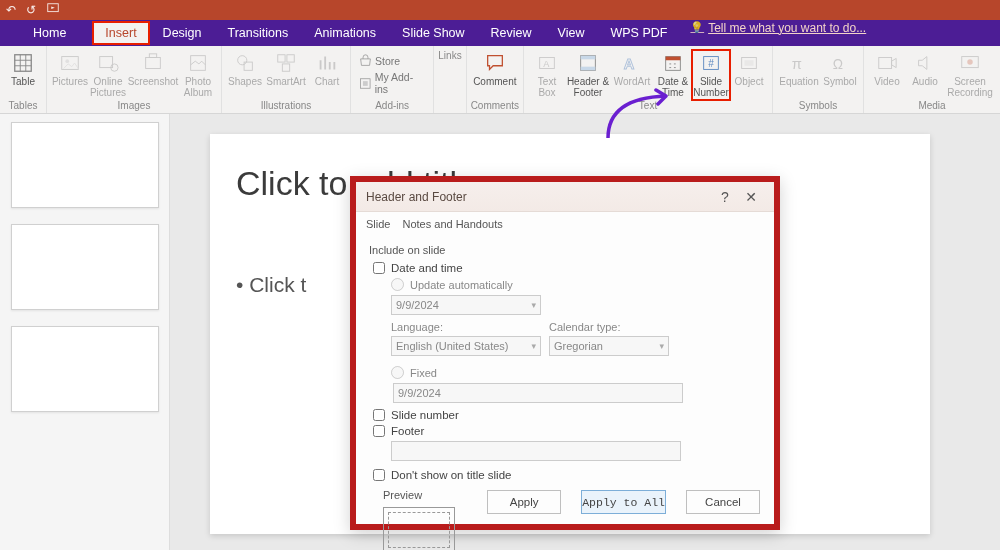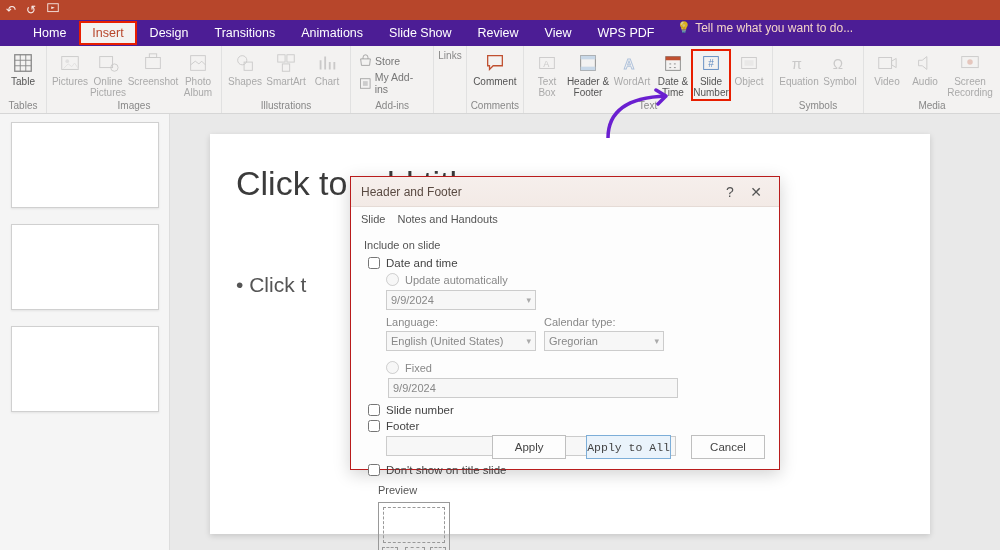--- a/index.html
+++ b/index.html
@@ -8,23 +8,23 @@
   
   .titlebar { height: 20px; background: #b7462b; display: flex; align-items: center; padding: 0 6px; }
   .titlebar span { color: #fff; font-size: 12px; margin-right: 10px; opacity: .9; }
   .titlebar .q-undo::before { content: "↶"; }
   .titlebar .q-redo::before { content: "↺"; }
   .titlebar svg { fill: #fff; width: 14px; height: 14px; }
 
   
   .tabs { height: 26px; background: #4c1d95; display: flex; align-items: center; padding-left: 20px; font-size: 12.5px; }
   .tab { color: #fff; padding: 5px 13px; cursor: pointer; }
-  .tab.active { background: #f3f2f1; color: #b7462b; }
+  .tab.active { background: #f3f2f1; color: #b7462b; margin-left: 13px; }
   .tab.highlight { outline: 2px solid #e81e00; outline-offset: -2px; }
-  .tellme { color: #f3d3c8; font-size: 12px; margin-left: 10px; display: flex; align-items: center; padding-bottom: 11px; }
+  .tellme { color: #f3d3c8; font-size: 12px; margin-left: 10px; display: flex; align-items: center; padding-bottom: 11px; text-decoration: underline; }
   .tellme::before { content: "💡"; font-size: 11px; margin-right: 4px; opacity: .8; }
 
   
   .ribbon { height: 68px; background: #f3f2f1; border-bottom: 1px solid #d6d6d6; display: flex; font-size: 10px; color: #666; }
   .group { display: flex; flex-direction: column; align-items: center; border-right: 1px solid #e1e1e1; padding: 4px 4px 0; }
   .group-items { display: flex; flex: 1; align-items: flex-start; }
   .group-label { font-size: 10px; color: #888; padding-bottom: 2px; }
   .rb-btn { display: flex; flex-direction: column; align-items: center; width: 44px; padding: 2px 0; cursor: pointer; font-size: 10px; color: #555; text-align: center; line-height: 1.1; }
   .rb-btn .ico { width: 22px; height: 22px; display: flex; align-items: center; justify-content: center; margin-bottom: 2px; }
   .rb-btn.narrow { width: 38px; }
@@ -44,22 +44,22 @@
   .slide { width: 720px; min-height: 400px; background: #fff; box-shadow: 0 2px 6px rgba(0,0,0,.15); padding: 30px 26px; }
   .slide h1 { font-size: 34px; font-weight: 300; color: #3b3b3b; }
   .slide p { font-size: 21px; color: #555; margin-top: 70px; }
 
   
   .arrow-anno { position: absolute; top: 88px; left: 598px; pointer-events: none; z-index: 40; }
 
   
   .overlay { position: absolute; inset: 0; z-index: 30; }
   .dialog {
-    position: absolute; left: 350px; top: 176px; width: 430px; height: 294px;
-    background: #fdfdfd; border: 1px solid #b91c1c; box-shadow: 0 4px 16px rgba(0,0,0,.18);
+    position: absolute; left: 350px; top: 176px; width: 430px; height: 354px;
+    background: #fdfdfd; border: 6px solid #b91c1c; box-shadow: 0 4px 16px rgba(0,0,0,.18);
     font-size: 11.5px; color: #444;
   }
   .dlg-title { height: 30px; display: flex; align-items: center; padding: 0 10px;
     background: linear-gradient(#f6efec, #f3eae6); border-bottom: 1px solid #e5dbd6; color: #5a4a42; font-size: 12px; }
   .dlg-title .sp { flex: 1; }
   .dlg-title .ctl { width: 26px; text-align: center; font-size: 14px; color: #555; cursor: pointer; }
   .dlg-tabs { display: flex; padding: 6px 10px 0; font-size: 11px; color: #555; }
   .dlg-tabs .dt { margin-right: 12px; padding-bottom: 4px; }
   .dlg-body { padding: 6px 13px; display: flex; flex-direction: column; }
   .dlg-left { flex: 1; }

